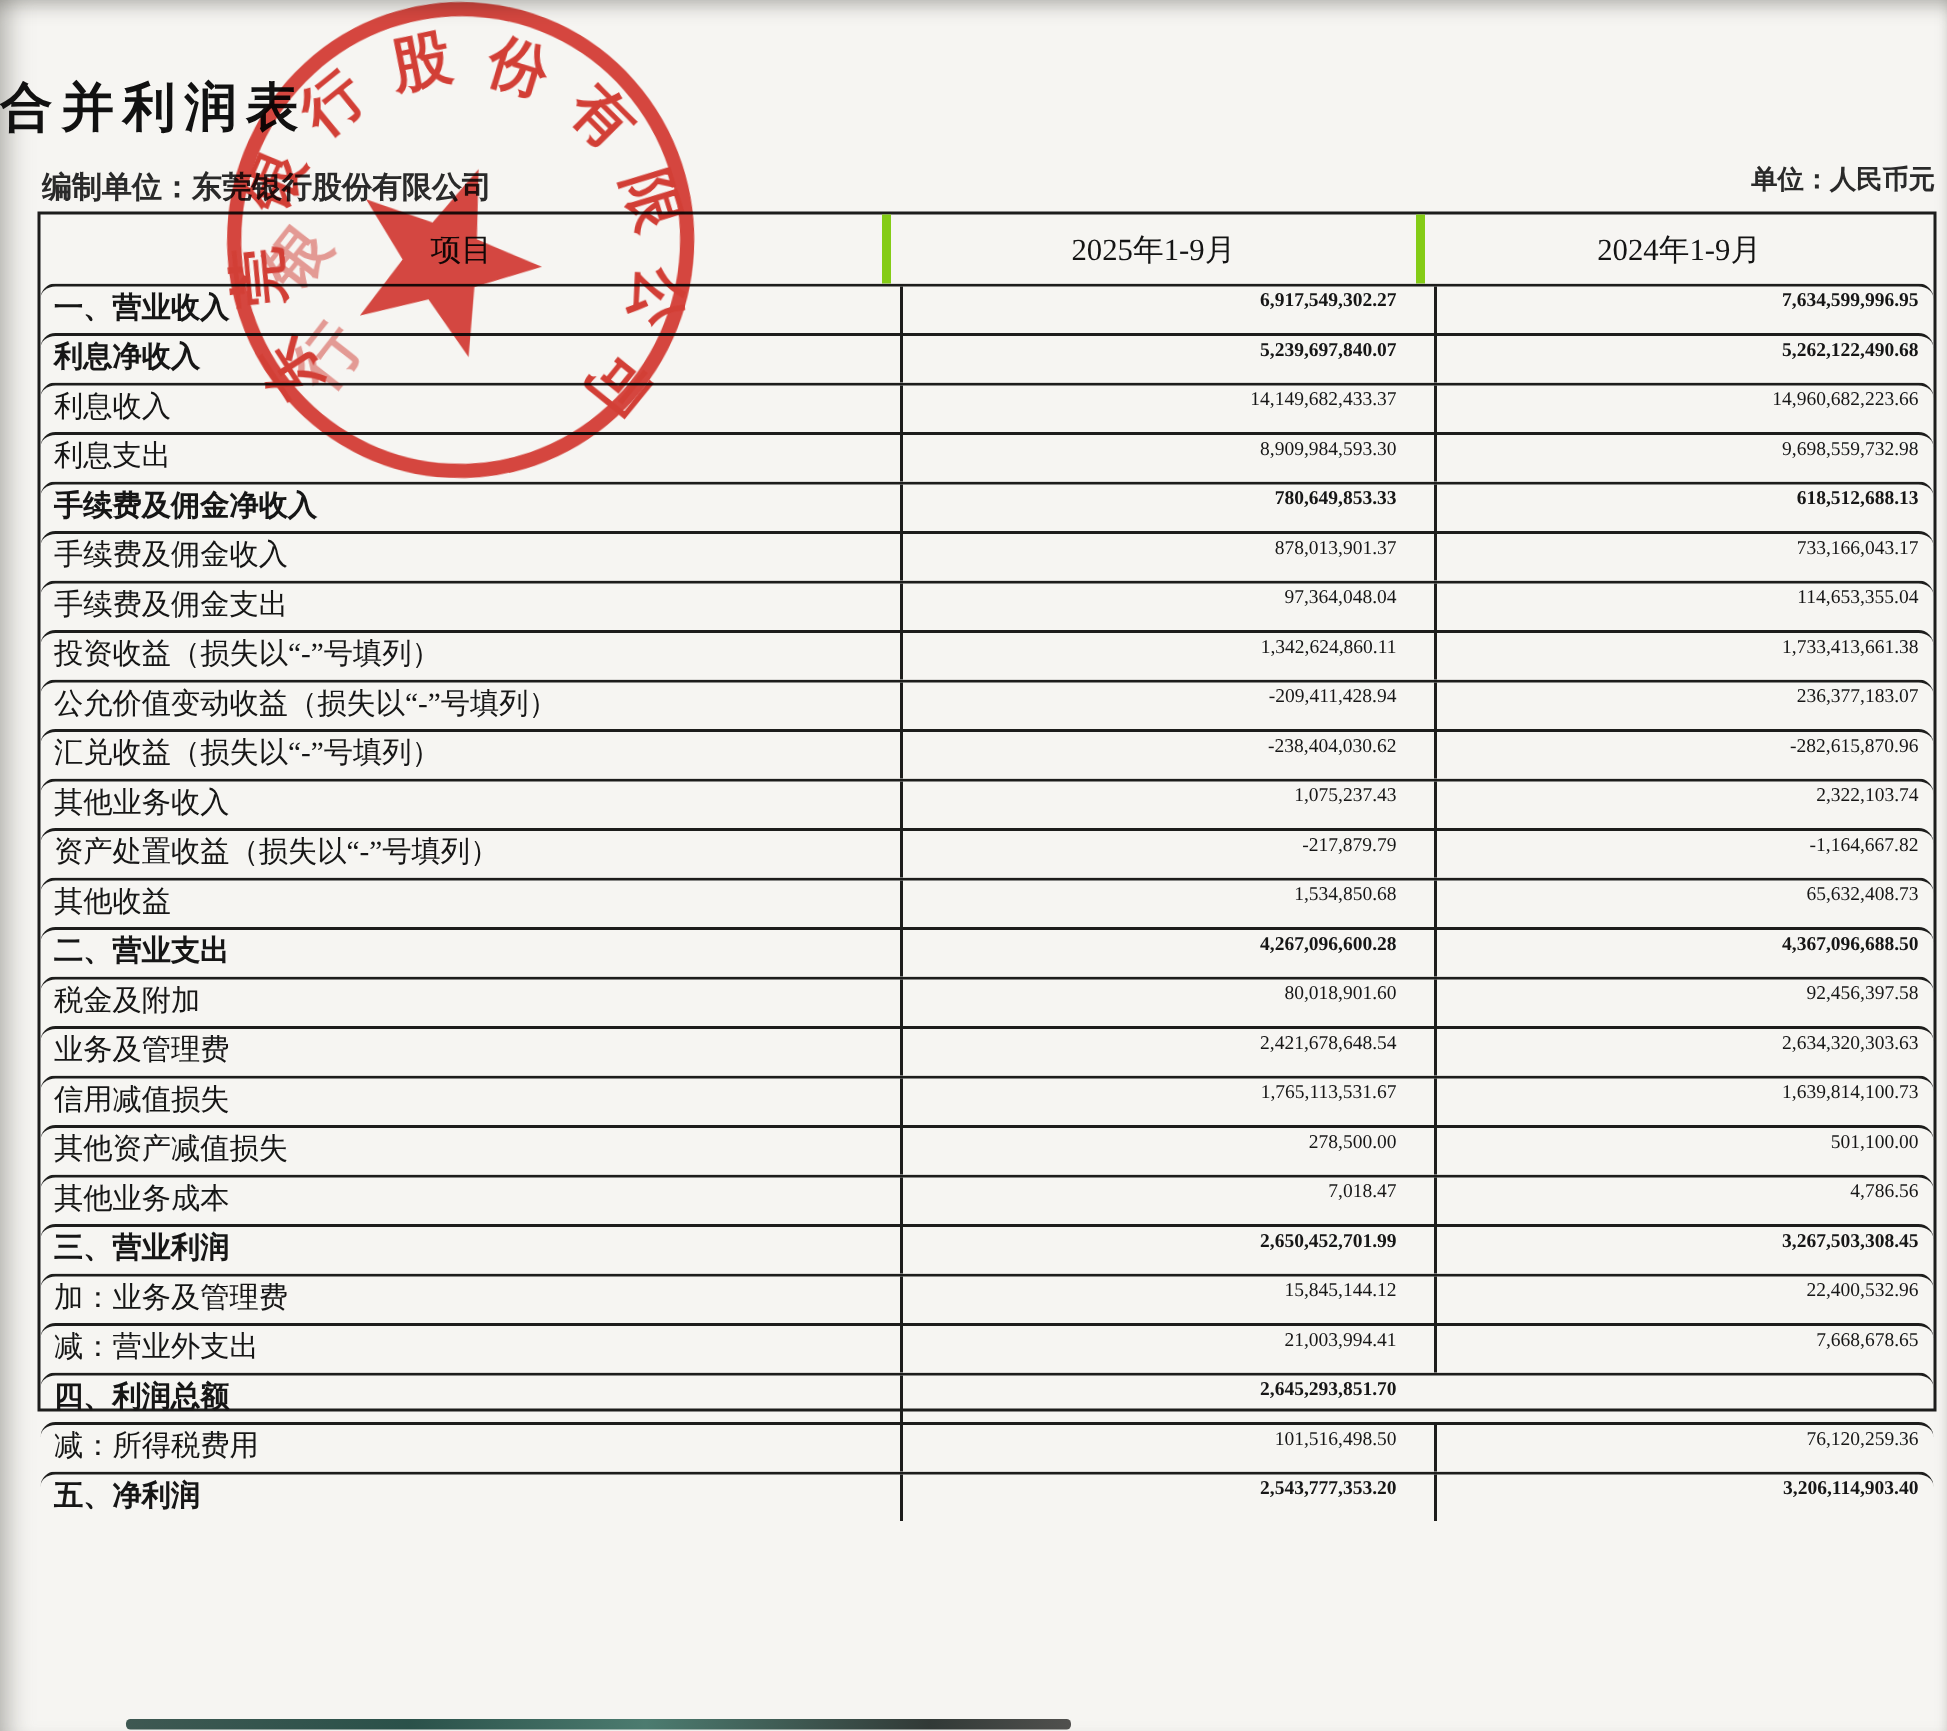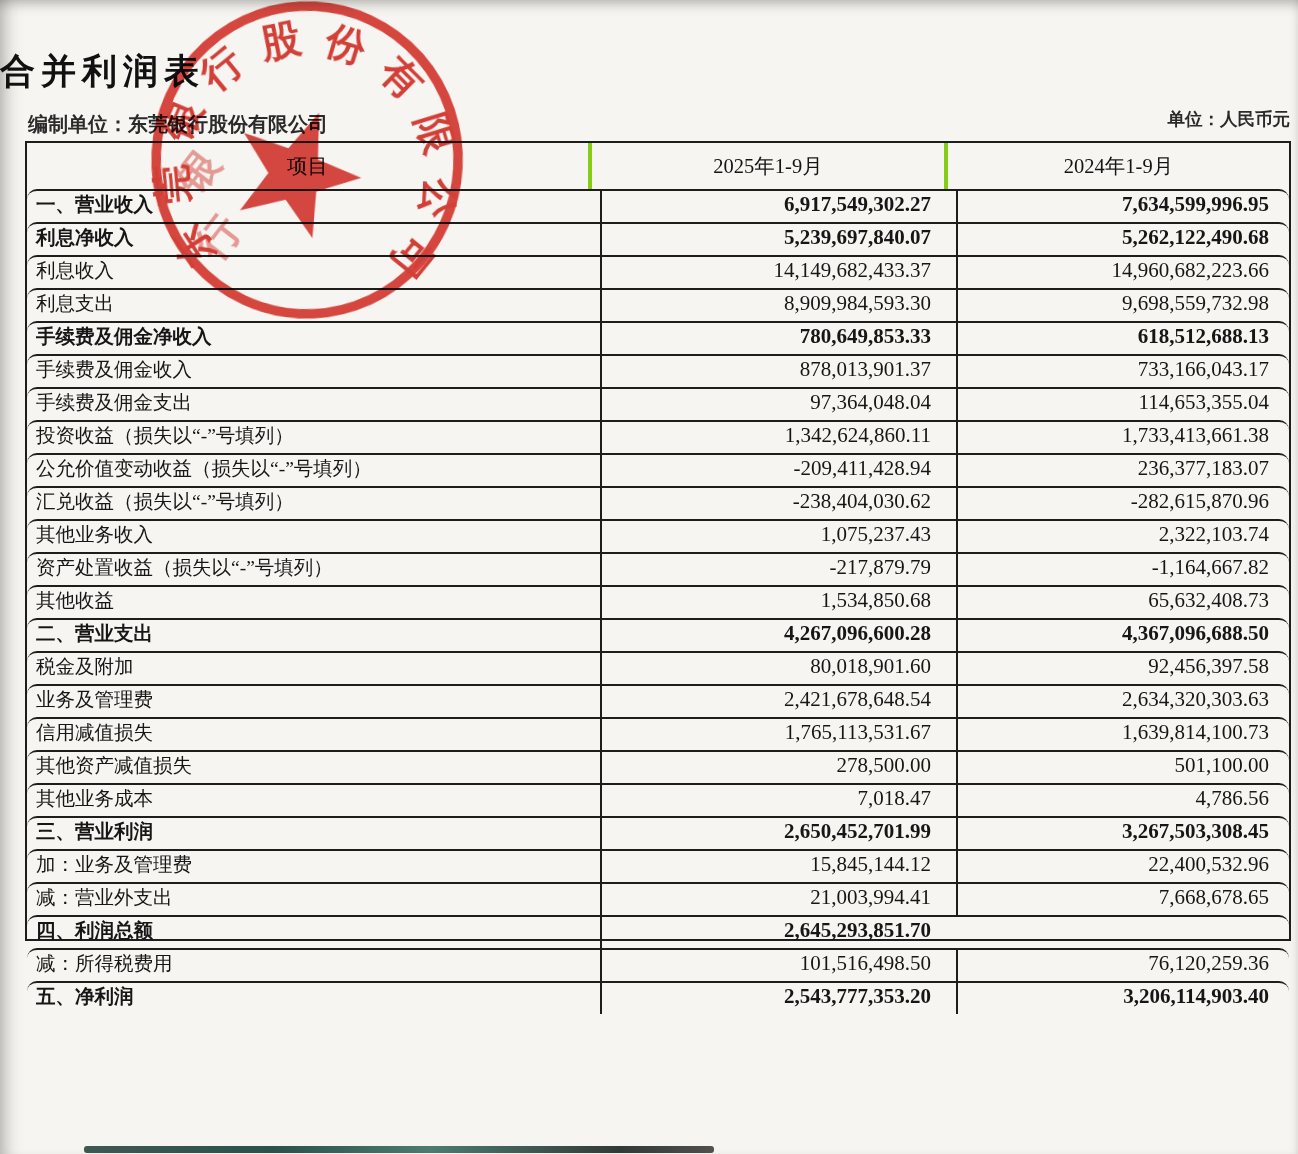--- a/index.html
+++ b/index.html
@@ -17,27 +17,27 @@
     font-size:35px;font-weight:bold;letter-spacing:6px;color:#111;
   }
   .prepared-line{position:absolute;top:111px;left:28px;font-size:20px;font-weight:bold;color:#2a2a2a;}
   .unit-line{position:absolute;top:107px;right:8px;font-size:17.5px;font-weight:bold;color:#2a2a2a;}
   .fin-table{
     position:absolute;left:25px;top:141px;width:1266px;height:800px;
     border:2px solid #1d1d1c;box-sizing:border-box;display:flex;flex-direction:column;
   }
   .thead{height:46px;display:grid;grid-template-columns:561px 356px 1fr;flex:none;}
   .thead .hcell{display:flex;align-items:center;justify-content:center;font-size:20.5px;color:#141414;}
-  .thead .hcell + .hcell{border-left:4px solid #84cc16;font-family:Liberation Serif, serif;}
+  .thead .hcell + .hcell{border-left:6px solid #84cc16;font-family:Liberation Serif, serif;}
   .tbody{flex:1;display:flex;flex-direction:column;}
   .trow{flex:1;display:grid;grid-template-columns:561px 356px 1fr;border-top:2px solid #1d1d1c;min-height:0;border-radius:10px;}
   .cell{min-width:0;overflow:hidden;}
   .label-cell{display:flex;align-items:flex-end;padding:0 6px 4px 9px;font-size:19.5px;white-space:nowrap;}
-  .num-cell{display:flex;align-items:flex-start;justify-content:flex-end;padding:1px 13px 0 4px;font-size:21px;border-left:2px solid #1d1d1c;white-space:nowrap;margin-left:12px;}
-  .num-cell.last{padding-right:20px;}
+  .num-cell{display:flex;align-items:flex-start;justify-content:flex-end;padding:1px 13px 0 4px;font-size:13px;border-left:2px solid #1d1d1c;white-space:nowrap;margin-left:12px;}
+  .num-cell.last{padding-right:10px;}
   .trow.bold .label-cell,.trow.bold .num-cell{font-weight:bold;}
   .stamp{
     position:absolute;left:146px;top:0;width:322px;height:324px;
     mix-blend-mode:multiply;opacity:.93;transform:rotate(3deg);
     filter:blur(.3px);pointer-events:none;z-index:5;
   }
   .seal-ring{fill:none;stroke:var(--seal,#d8322a);stroke-width:9.5;opacity:.96;}
   .seal-star{fill:var(--seal,#d8322a);opacity:.95;}
   .seal-char{font-size:40px;font-weight:bold;fill:var(--seal,#d8322a);
     font-family:"Liberation Serif","DejaVu Serif",serif;text-anchor:middle;}

